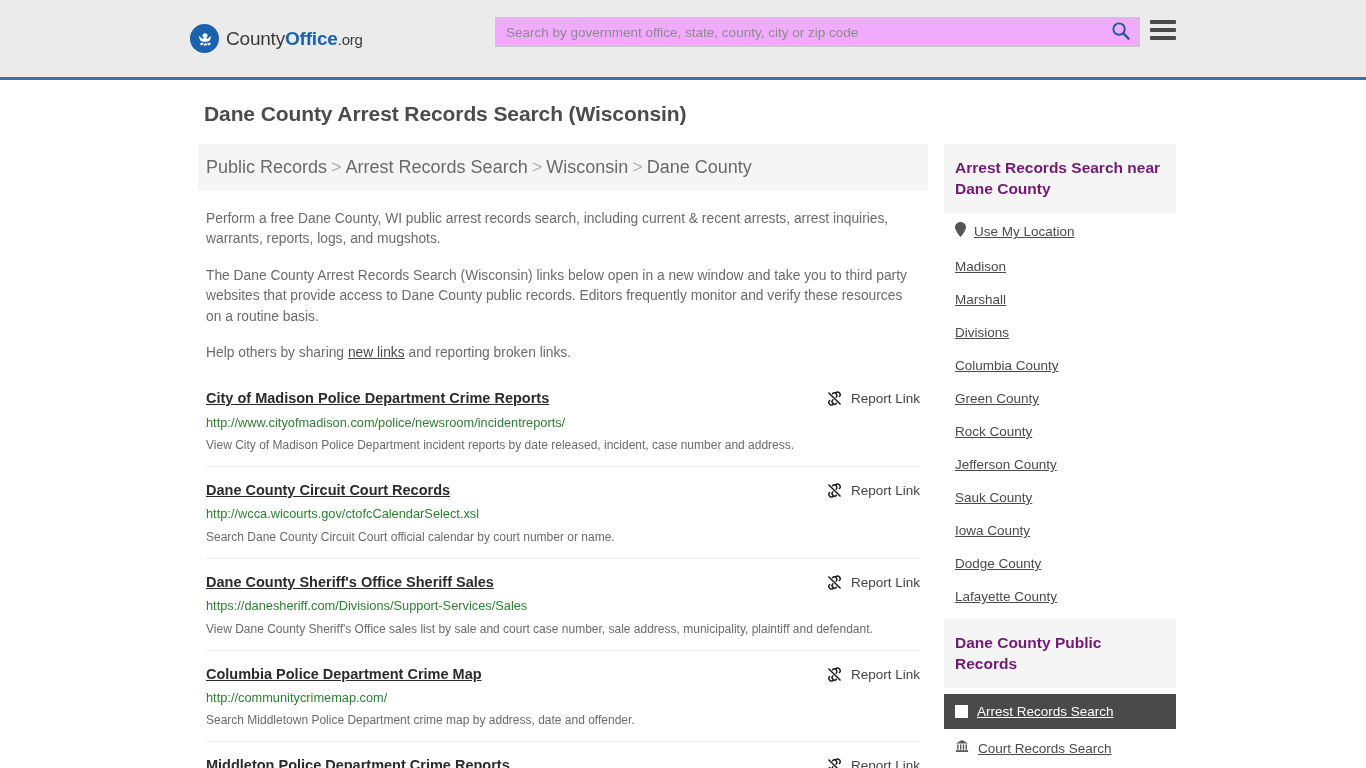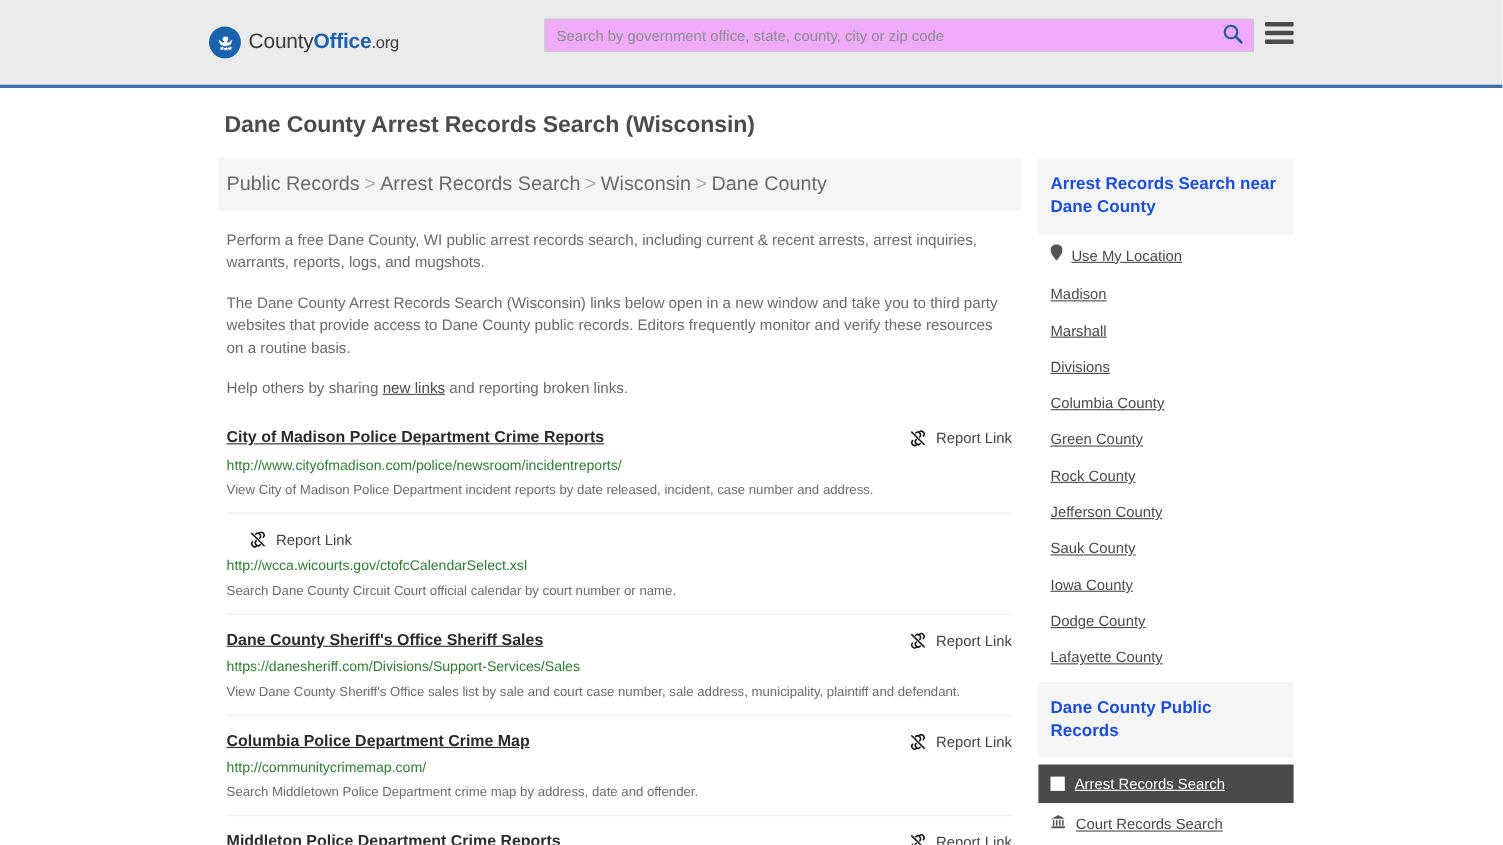--- a/index.html
+++ b/index.html
@@ -191,21 +191,21 @@
     line-height: 1.5;
     margin-top: 5px;
   }
 
   
   .side-box { margin-bottom: 6px; }
   .side-head {
     background: #f5f5f5;
     font-size: 15.5px;
     font-weight: bold;
-    color: #1d4ed8;
+    color: #701a75;
     padding: 14px 12px 14px 11px;
     line-height: 1.33;
   }
   .side-list { padding: 0 11px; }
   .side-item {
     display: flex;
     align-items: center;
     gap: 8px;
     padding: 9px 0 9px 0;
   }
@@ -311,20 +311,21 @@
               </span>
               <span>Report Link</span>
             </span>
           </div>
           <a class="result-url" href="#">http://www.cityofmadison.com/police/newsroom/incidentreports/</a>
           <div class="result-desc">View City of Madison Police Department incident reports by date released, incident, case number and address.</div>
         </div>
 
         <div class="result">
           <div class="result-head">
+            <a class="result-title" href="#">Dane County Circuit Court Records</a>
             <span class="report-link">
               <span>
                 <svg width="17" height="17" viewBox="0 0 20 20" aria-hidden="true">
                   <path d="M3.4 3.4 L16.6 16.6" stroke="#1a1a1a" stroke-width="1.7" stroke-linecap="round"></path>
                   <path d="M7.6 4.3a3 3 0 0 1 4.3 4.3" fill="none" stroke="#1a1a1a" stroke-width="1.7" stroke-linecap="round"></path>
                   <path d="M12.4 15.7a3 3 0 0 1-4.3-4.3" fill="none" stroke="#1a1a1a" stroke-width="1.7" stroke-linecap="round"></path>
                   <path d="M15.7 7.6a3 3 0 0 0-4.3-4.3" fill="none" stroke="#1a1a1a" stroke-width="1.7" stroke-linecap="round"></path>
                   <path d="M4.3 12.4a3 3 0 0 0 4.3 4.3" fill="none" stroke="#1a1a1a" stroke-width="1.7" stroke-linecap="round"></path>
                 </svg>
               </span>

